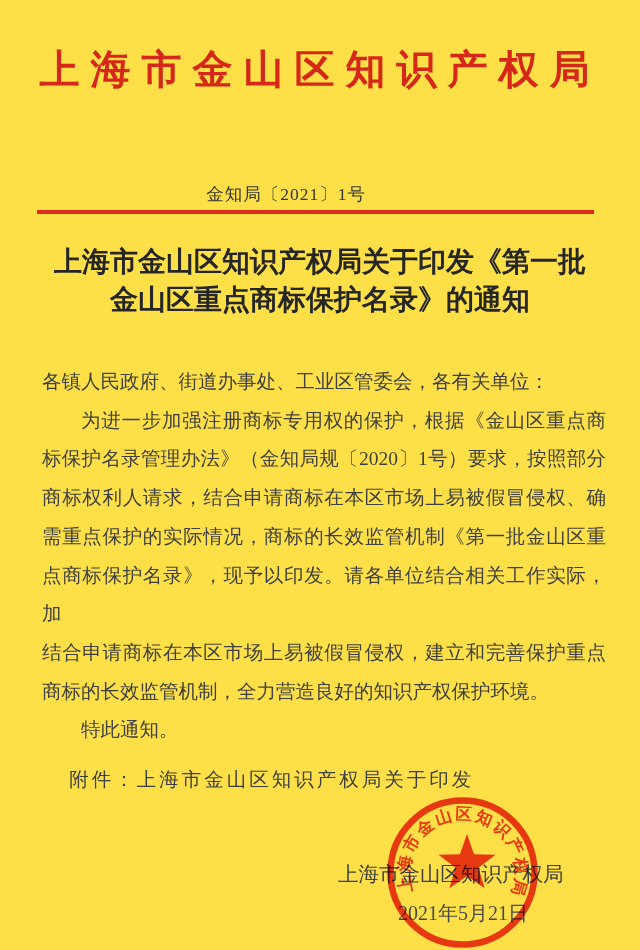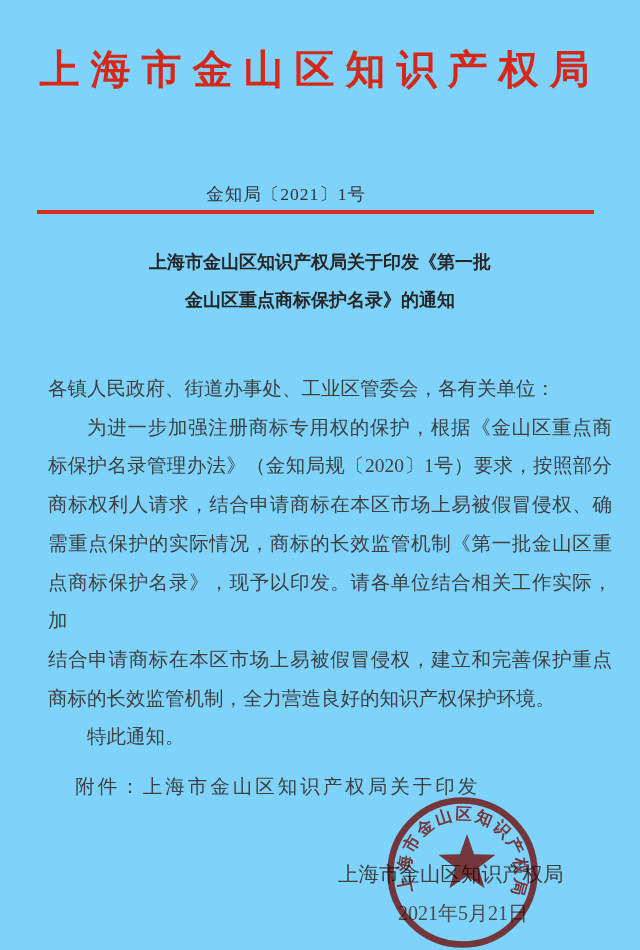--- a/index.html
+++ b/index.html
@@ -7,21 +7,21 @@
     --red-line:#dc2a1e;
     --red-seal:#e7302a;
     --ink-title:#262626;
     --ink-body:#3f3f3f;
   }
   *{margin:0;padding:0;box-sizing:border-box;}
   html,body{background:#fff;}
   .page{
     position:relative;
     width:640px;height:950px;
-    background:#7dd3fc;
+    background:#fde047;
     overflow:hidden;
     font-family:"Liberation Serif","DejaVu Serif",serif;
   }
   .agency-header{
     position:absolute;
     top:42px;left:0;width:640px;
     text-align:center;
     font-size:40px;
     font-weight:bold;
     letter-spacing:11px;
@@ -39,32 +39,31 @@
   .red-divider{
     position:absolute;
     top:210px;left:37px;
     width:557px;height:4px;
     background:var(--red-line);
   }
   .notice-title{
     position:absolute;
     top:243px;left:20px;width:600px;
     text-align:center;
-    font-size:18px;
+    font-size:28px;
     font-weight:bold;
     line-height:38px;
     color:var(--ink-title);
   }
   .body-text{
     position:absolute;
-    top:363px;left:48px;width:564px;
+    top:363px;left:42px;width:564px;
     font-size:19.5px;
     line-height:38.7px;
     color:var(--ink-body);
-    margin-top:7px;
   }
   .body-line{text-align:left;}
   .body-line.full{text-align:justify;text-align-last:justify;}
   .body-line.indent{text-indent:2em;}
   .body-line.attachment{margin-top:11px;text-indent:1.4em;letter-spacing:3px;}
   .signature{
     position:absolute;
     top:860px;left:338px;
     font-size:20.5px;
     color:#3e3e3e;

